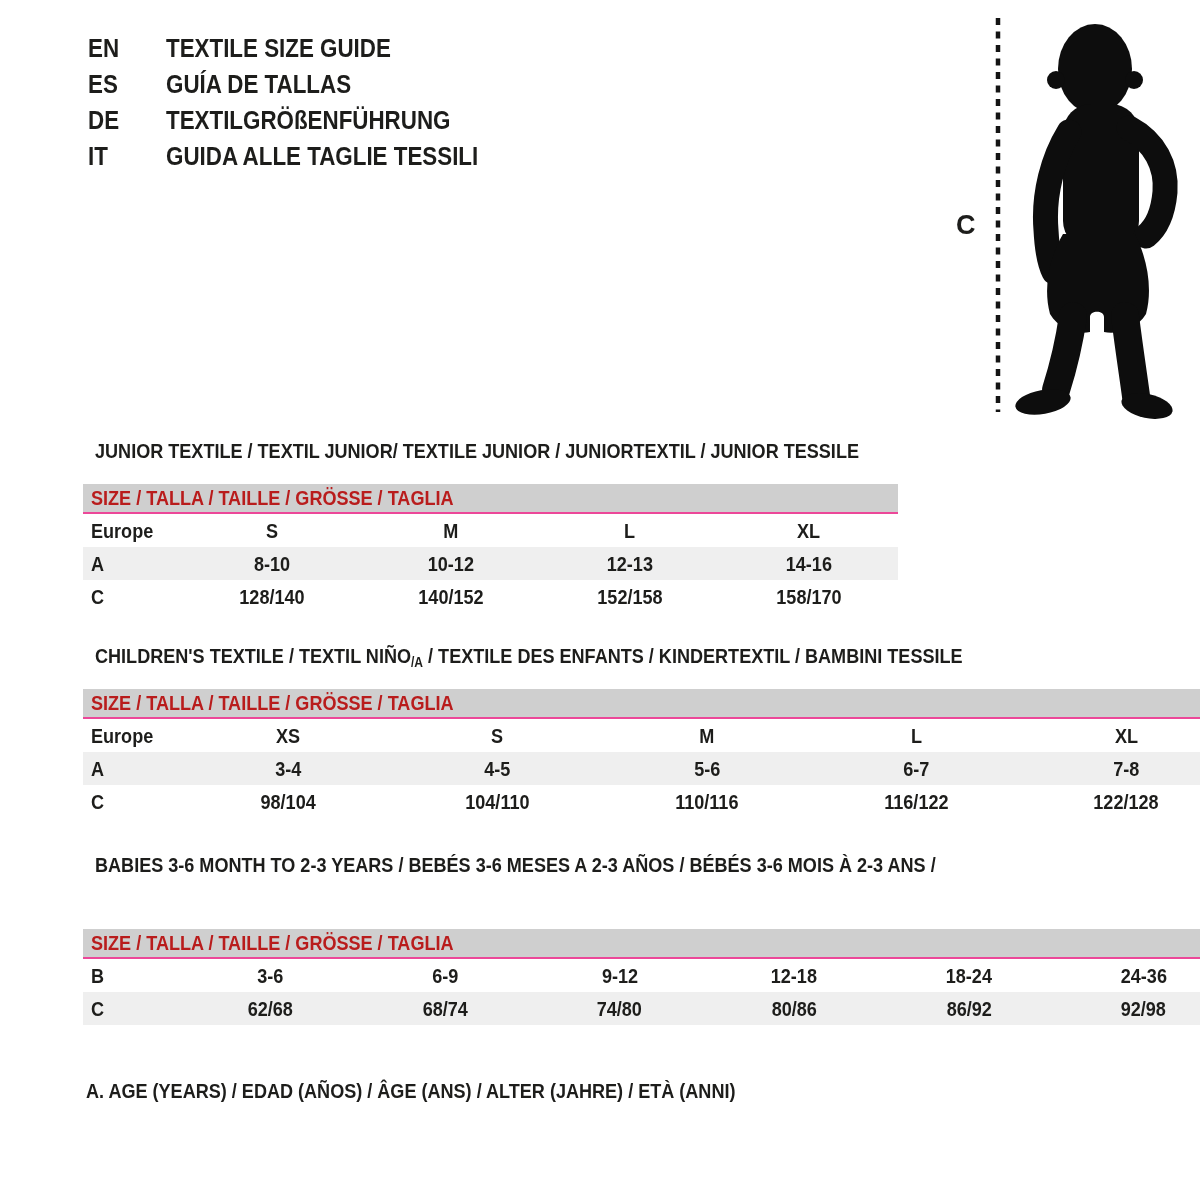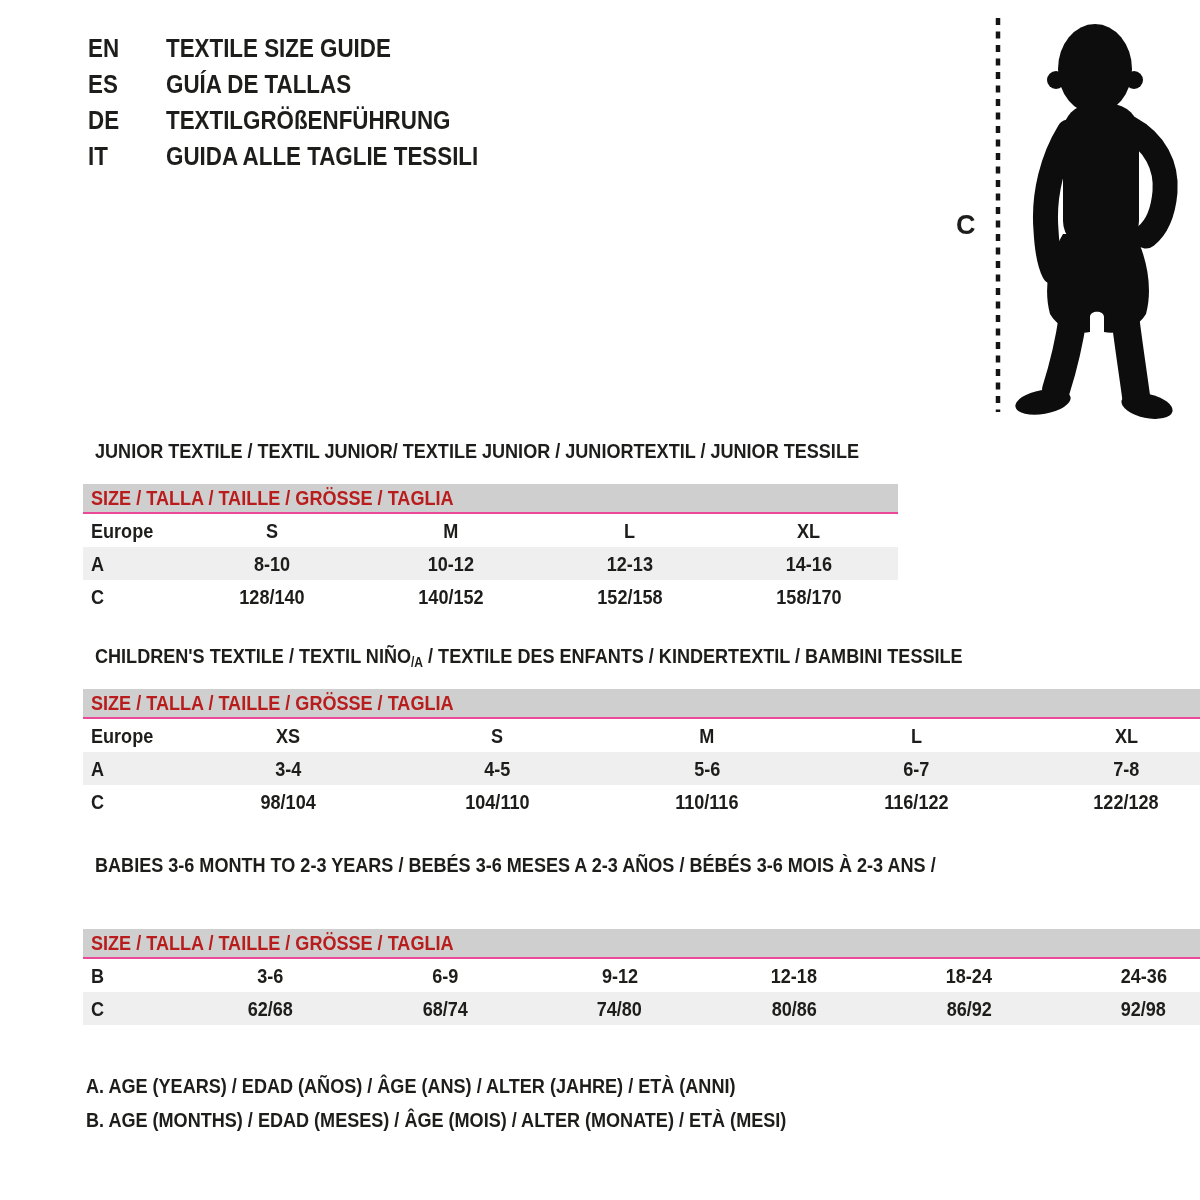--- a/index.html
+++ b/index.html
@@ -59,21 +59,21 @@
     color: #b91c1c;
     text-align: center;
   }
   .trow { display: flex; height: 33px; align-items: center; font-size: 21px; }
   .trow.striped { background: #efefef; }
   .tlabel { width: 100px; padding-left: 8px; box-sizing: border-box; }
   .tcell { flex: 1; text-align: center; }
 
   
   .legend { position: absolute; left: 38px; top: 1069px; }
-  .legend-line { height: 34px; display: flex; align-items: center; font-size: 21px; }
+  .legend-line { height: 34px; display: flex; align-items: flex-end; font-size: 21px; }
 </style>
 </head>
 <body>
 
 <div class="page">
 
   <div class="lang-list">
     <div class="lang-row">
       <span class="lang-code"><span class="cx">EN</span></span>
       <span class="cx">TEXTILE SIZE GUIDE</span>
@@ -206,18 +206,15 @@
       <span class="tcell"><span class="cx-c">80/86</span></span>
       <span class="tcell"><span class="cx-c">86/92</span></span>
       <span class="tcell"><span class="cx-c">92/98</span></span>
     </div>
   </div>
 
   <div class="legend">
     <div class="legend-line">
       <span class="cx">A. AGE (YEARS) / EDAD (AÑOS) / ÂGE (ANS) / ALTER (JAHRE) / ETÀ (ANNI)</span>
     </div>
-    <div class="legend-line">
-      <span class="cx">B. AGE (MONTHS) / EDAD (MESES) / ÂGE (MOIS) / ALTER (MONATE) / ETÀ (MESI)</span>
-    </div>
   </div>
 
 </div>
 
 </body></html>

